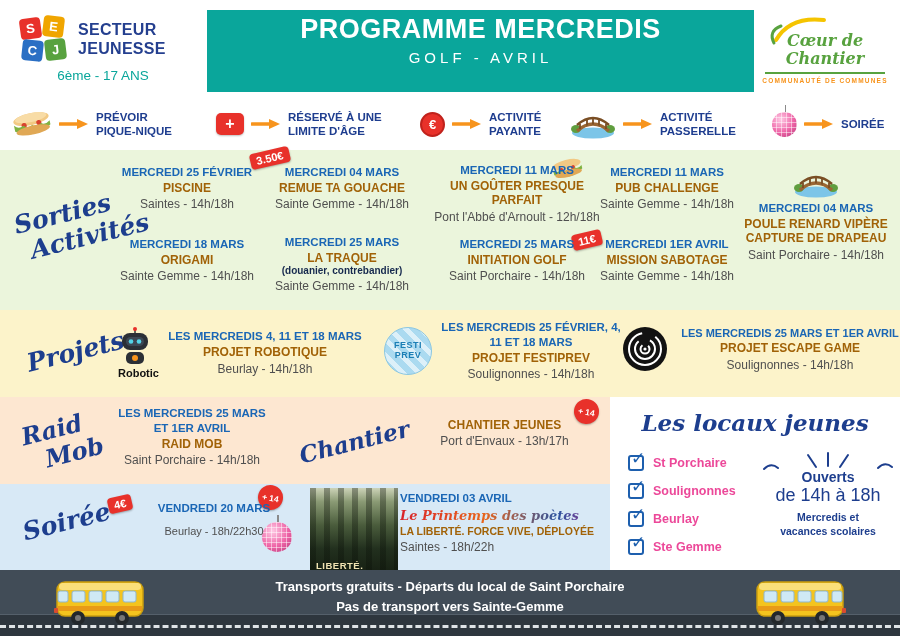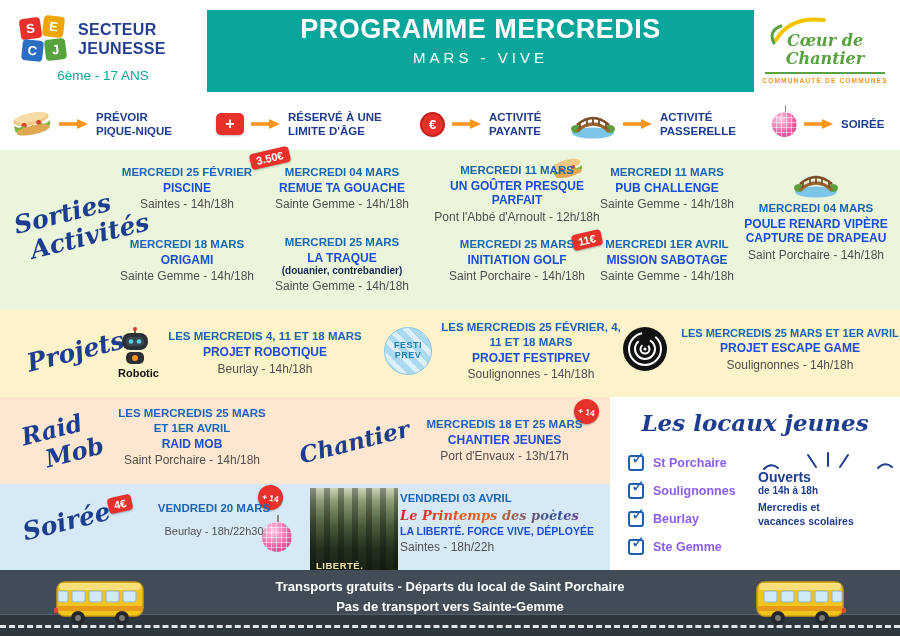--- a/index.html
+++ b/index.html
@@ -47,21 +47,21 @@
 .sorties-label{left:16px;top:46px;font-size:25px}
 .sorties-label .l2{margin-left:10px}
 .projets-label{left:26px;top:28px;font-size:25px}
 .raid-label{left:24px;top:18px;font-size:24px}
 .raid-label .l2{margin-left:18px}
 .chantier-label{left:298px;top:32px;font-size:23px}
 .soiree-label{left:22px;top:24px;font-size:25px}
 
 .ev{position:absolute;text-align:center}
 .ev-date{color:#1a66b5;font-weight:bold;font-size:11.5px;line-height:1.3}
-.ev-title{color:#1d4ed8;font-weight:bold;font-size:12px;line-height:1.2;margin-top:1px}
+.ev-title{color:#a16207;font-weight:bold;font-size:12px;line-height:1.2;margin-top:1px}
 .ev-sub{color:#16294e;font-weight:bold;font-size:10px;line-height:1.15}
 .ev-place{color:#4f4f4f;font-size:12px;margin-top:2px}
 .tag{position:absolute;background:#e8312a;color:#fff;font-weight:bold;font-size:11px;padding:2px 6px;border-radius:4px;transform:rotate(-13deg);box-shadow:0 1px 2px rgba(0,0,0,.3)}
 .badge14{position:absolute;width:25px;height:25px;border-radius:50%;background:#e8312a;color:#fff;font-weight:bold;font-size:8.5px;display:flex;align-items:center;justify-content:center;transform:rotate(10deg);box-shadow:0 1px 2px rgba(0,0,0,.3)}
 
 
 .ev-s0{left:110px;top:15px;width:154px}
 .ev-s1{left:262px;top:15px;width:160px}
 .ev-s2{left:434px;top:13px;width:166px}
 .ev-s3{left:590px;top:15px;width:154px}
@@ -95,25 +95,25 @@
 .chantier-ev{left:402px;top:20px;width:205px}
 .badge-chantier{left:574px;top:2px}
 
 
 .locaux{position:absolute;left:610px;top:397px;width:290px;height:173px;background:#fff}
 .locaux-title{text-align:center;font-size:23px;padding-top:12px}
 .chk-list{position:absolute;left:18px;top:56px}
 .chk-item{display:flex;align-items:center;margin-bottom:8px;height:20px}
 .chk-box{width:16px;height:16px;border:2px solid #1d5fae;border-radius:3px;background:#fff;position:relative;margin-right:9px;flex:none}
 .chk-mark{position:absolute;left:1px;top:-9px;color:#1d5fae;font-weight:bold;font-size:17px;font-family:"DejaVu Sans",sans-serif}
-.chk-label{color:#8b5cf6;font-weight:bold;font-size:12.5px}
-.hours{position:absolute;left:148px;top:52px;width:140px;color:#1d3e8e}
+.chk-label{color:#ec4899;font-weight:bold;font-size:12.5px}
+.hours{position:absolute;left:148px;top:52px;width:140px;text-align:center;color:#1d3e8e}
 .hours-rays{display:block;margin:0 auto -2px}
 .hours-h1{font-weight:bold;font-size:14px}
-.hours-h2{font-weight:bold;font-size:10px}
+.hours-h2{font-weight:normal;font-size:18px}
 .hours-sub{font-weight:bold;font-size:10.5px;line-height:1.3;margin-top:5px}
 
 
 .s-ev1{left:134px;top:17px;width:160px}
 .s-ev1 .ev-place{margin-top:9px;font-size:11px}
 .tag-4e{left:108px;top:12px}
 .badge-s1{left:258px;top:1px}
 .disco-s{position:absolute;left:262px;top:38px;width:30px;height:30px}
 .photo{position:absolute;left:310px;top:4px;width:88px;height:98px;background:linear-gradient(180deg,#cdd3b8 0%,#8a9a74 14%,#4a5c3c 38%,#22301e 62%,#10170d 100%);overflow:hidden}
 .photo::before{content:"";position:absolute;inset:0;background:repeating-linear-gradient(90deg,rgba(10,16,8,.35) 0 6px,rgba(0,0,0,0) 6px 14px)}
@@ -144,21 +144,21 @@
     <span class="sq sq4">J</span>
   </div>
   <div class="org-text">
     <div>SECTEUR</div>
     <div>JEUNESSE</div>
   </div>
   <div class="age">6ème - 17 ANS</div>
 
   <div class="banner">
     <div class="banner-title">PROGRAMME MERCREDIS</div>
-    <div class="banner-sub">MARS - VIVE</div>
+    <div class="banner-sub">GOLF - AVRIL</div>
   </div>
 
   <div class="brand">
     <svg class="brand-swirl" width="126" height="34" viewBox="0 0 126 34">
       <path d="M14 28 Q28 4 62 8" stroke="#f5c400" stroke-width="4" fill="none" stroke-linecap="round"></path>
       <path d="M12 31 q-6 -12 7 -17" stroke="#58a23f" stroke-width="3" fill="none" stroke-linecap="round"></path>
     </svg>
     <div class="brand-name">Cœur de Chantier</div>
     <div class="brand-line"></div>
     <div class="brand-tagline">COMMUNAUTÉ DE COMMUNES</div>
@@ -386,21 +386,20 @@
     <div class="ev raid-ev">
       <div class="ev-date">LES MERCREDIS 25 MARS ET 1ER AVRIL</div>
       <div class="ev-title">RAID MOB</div>
       <div class="ev-place">Saint Porchaire - 14h/18h</div>
     </div>
 
     <div class="script sec-label chantier-label">Chantier</div>
 
     <span class="badge14 badge-chantier">+ 14</span>
     <div class="ev chantier-ev">
-      <div class="ev-date">MERCREDIS 18 ET 25 MARS</div>
       <div class="ev-title">CHANTIER JEUNES</div>
       <div class="ev-place">Port d'Envaux - 13h/17h</div>
     </div>
   </div>
 
   <div class="locaux">
     <div class="script locaux-title">Les locaux jeunes</div>
     <div class="chk-list">
       <div class="chk-item">
         <span class="chk-box">

